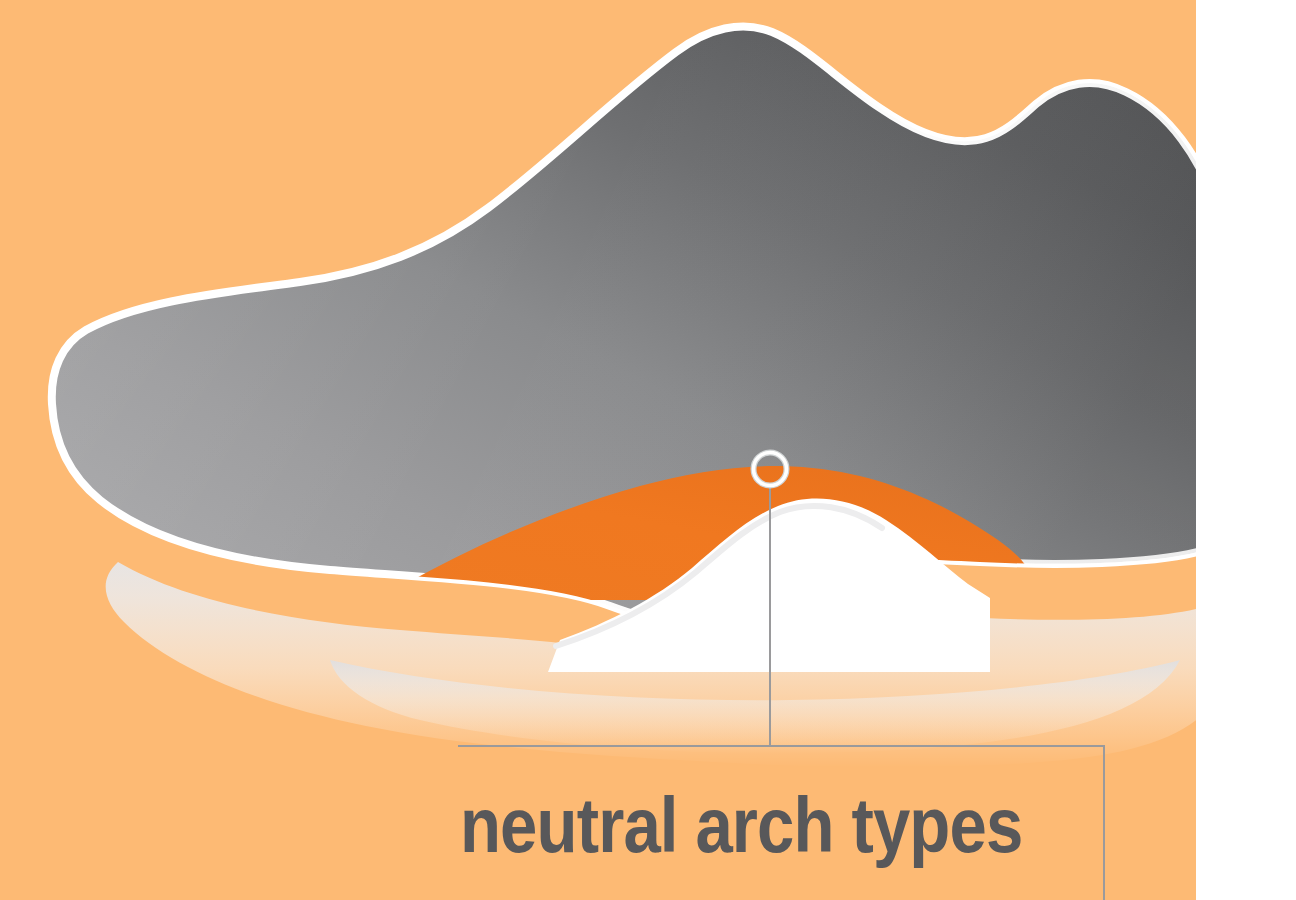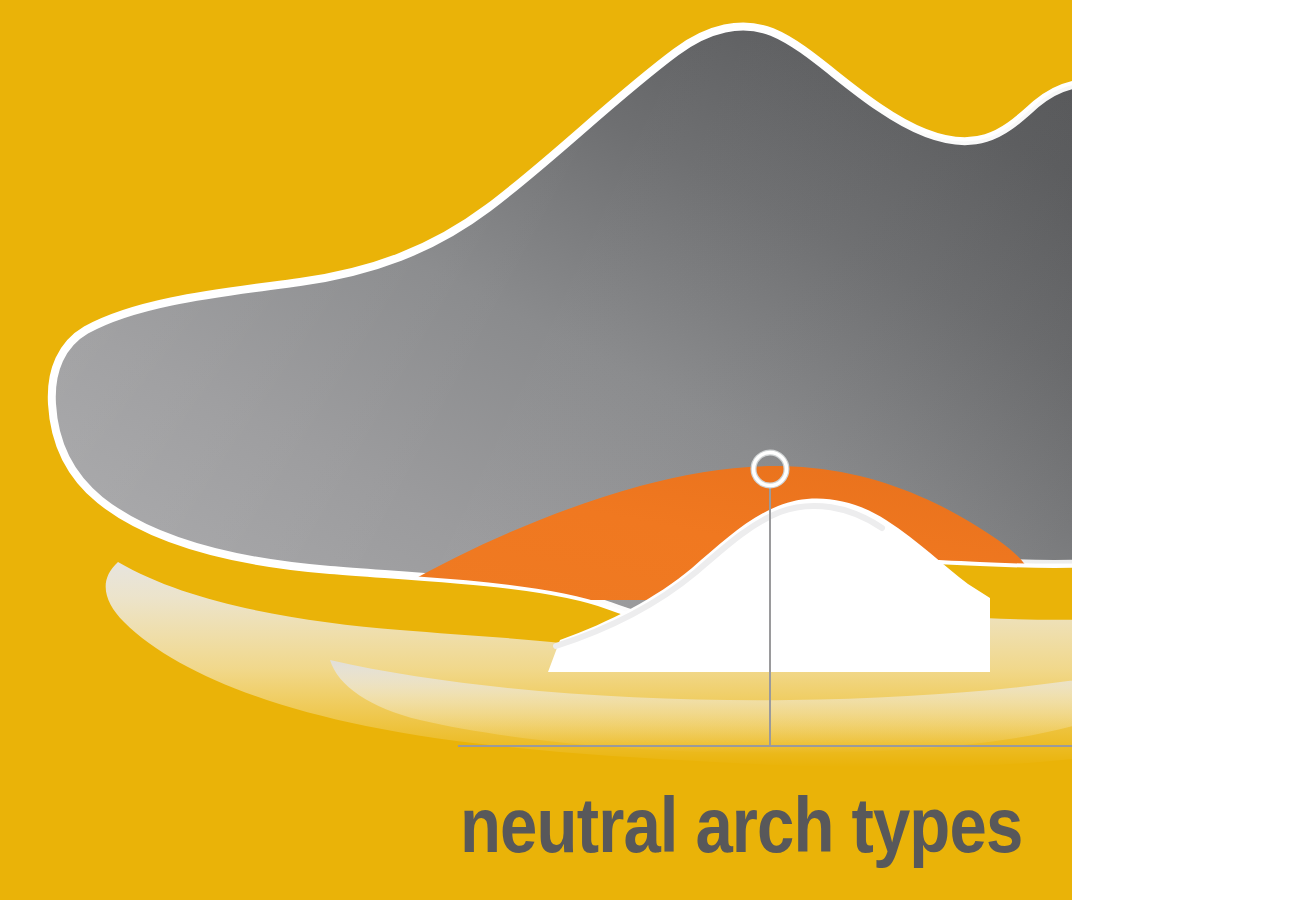--- a/index.html
+++ b/index.html
@@ -6,23 +6,23 @@
   html, body {
     margin: 0;
     padding: 0;
     background: #ffffff;
   }
   body {
     font-family: "Liberation Sans", sans-serif;
   }
   #stage {
     position: relative;
-    width: 1072px;
+    width: 1196px;
     height: 900px;
-    background: #eab308;
+    background: #fdba74;
     overflow: hidden;
   }
   #illustration {
     position: absolute;
     left: 0;
     top: 0;
     width: 1296px;
     height: 900px;
     display: block;
   }

